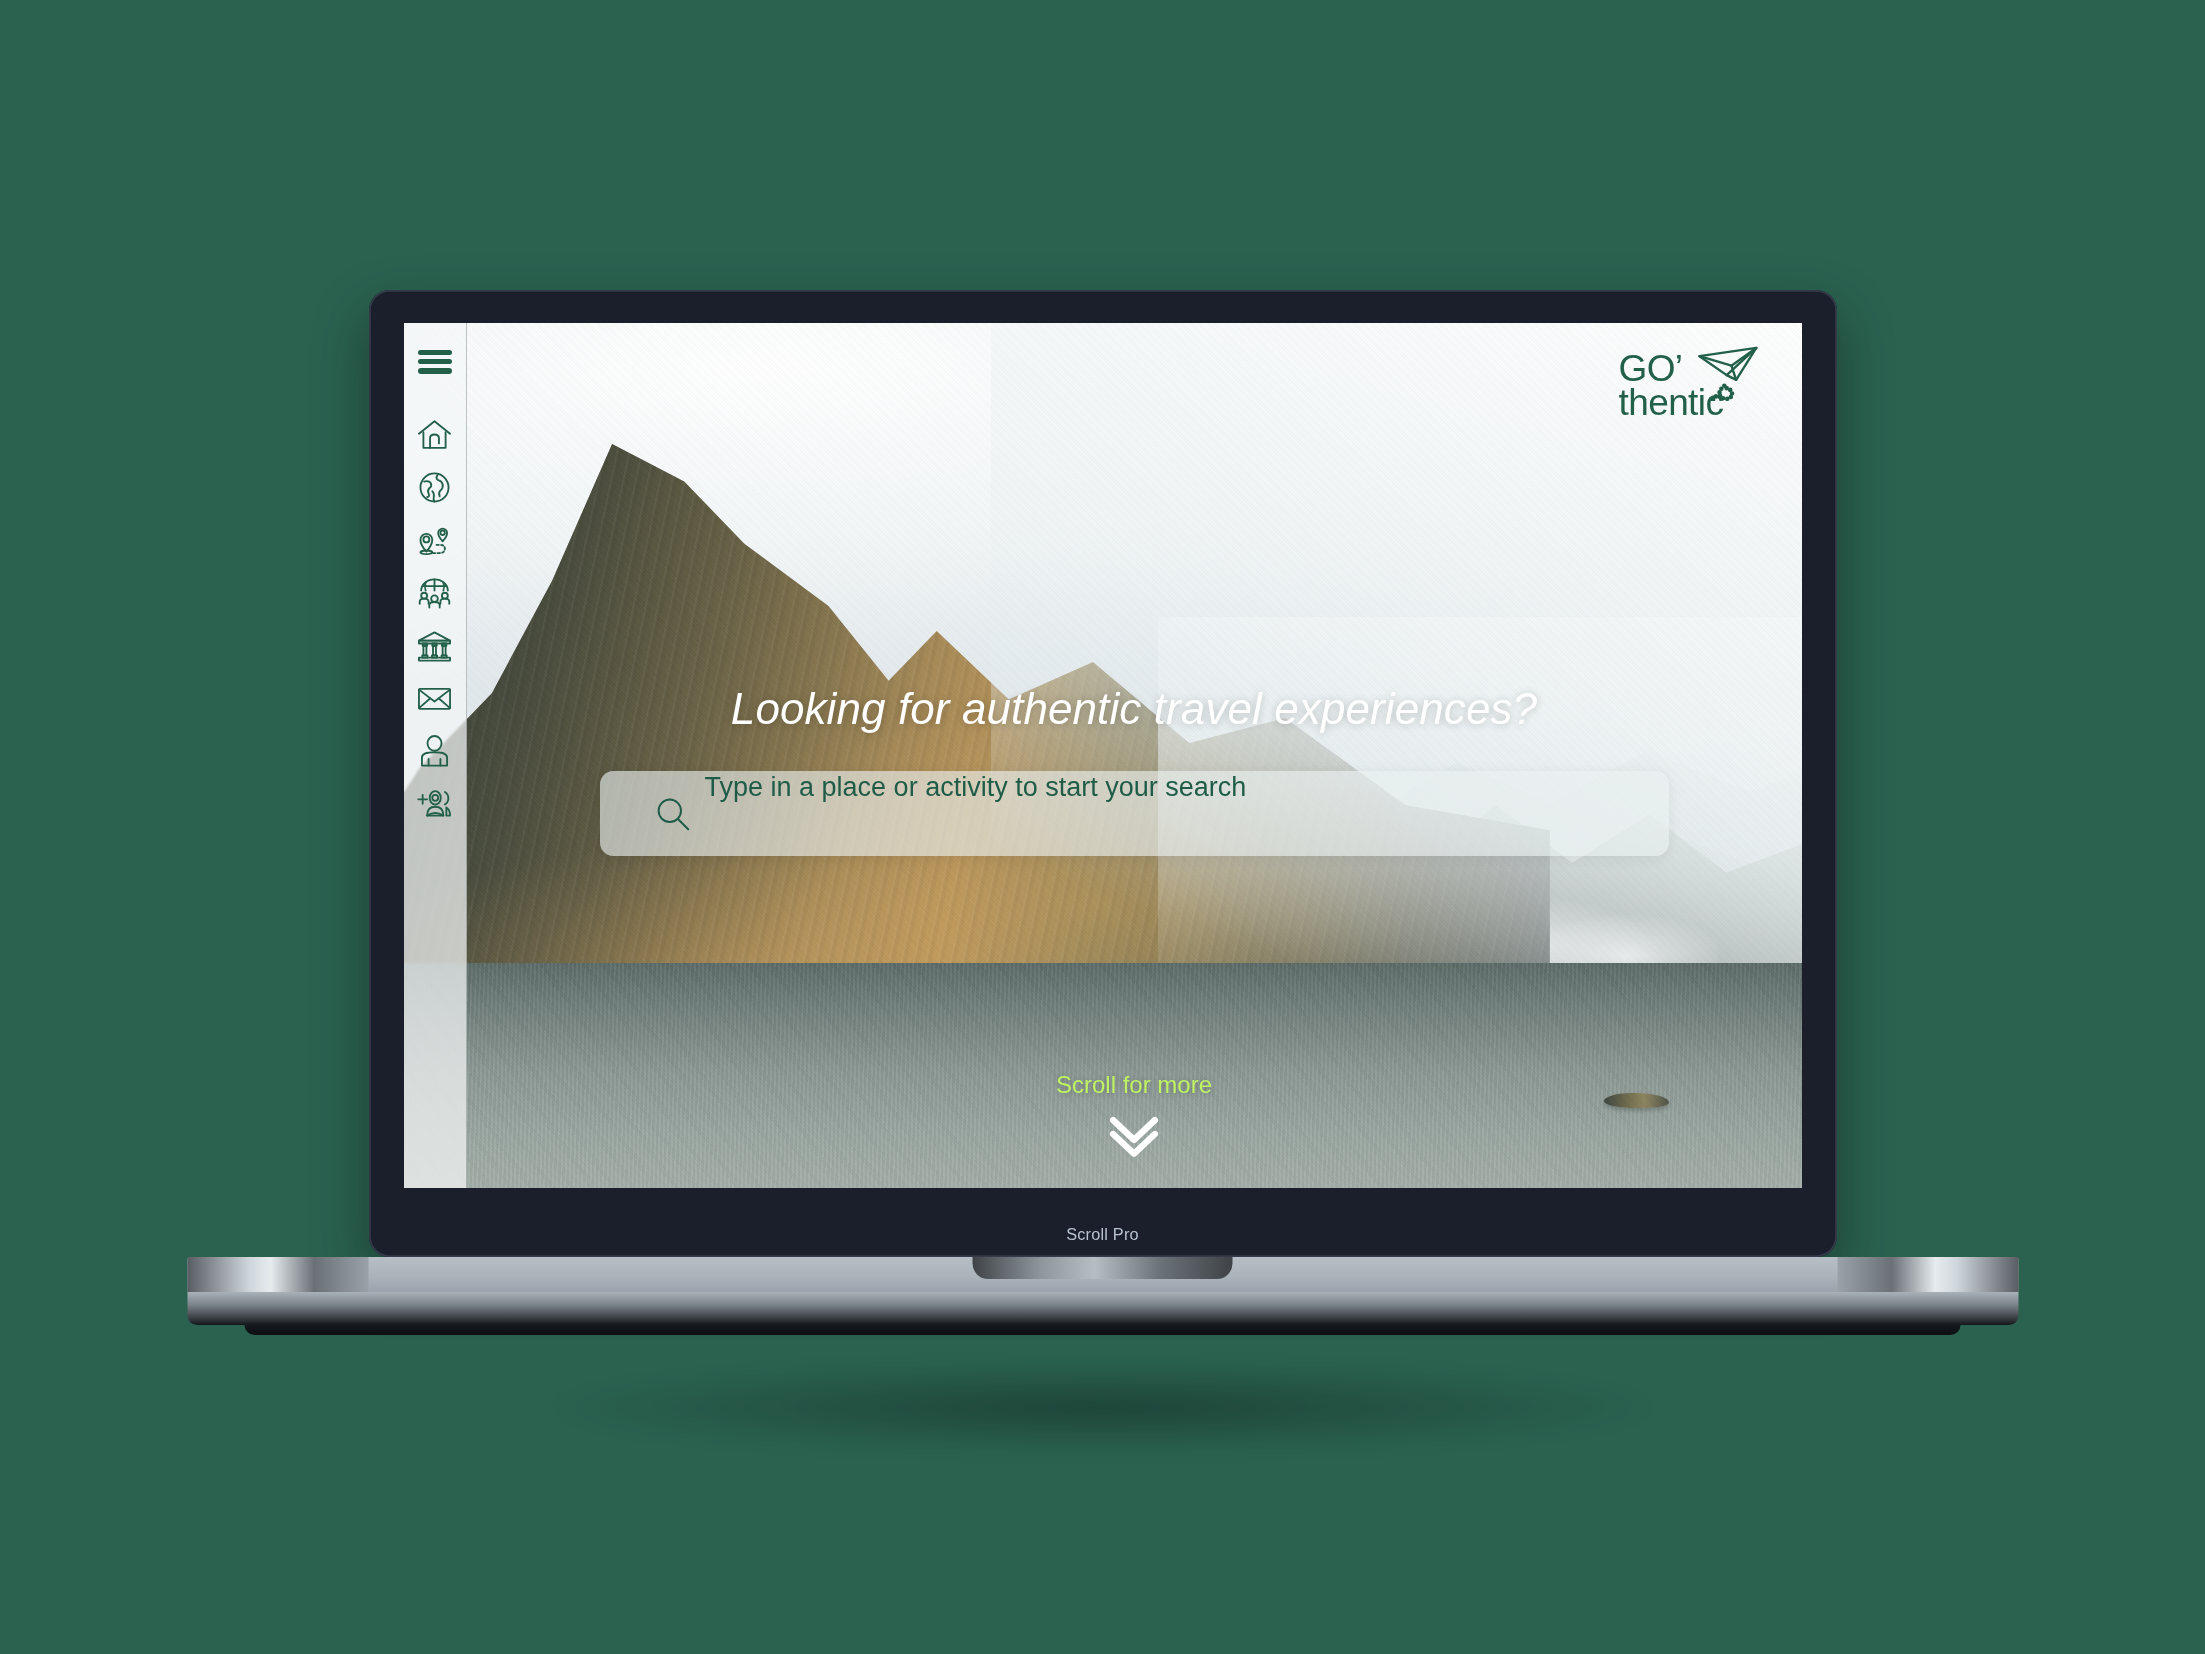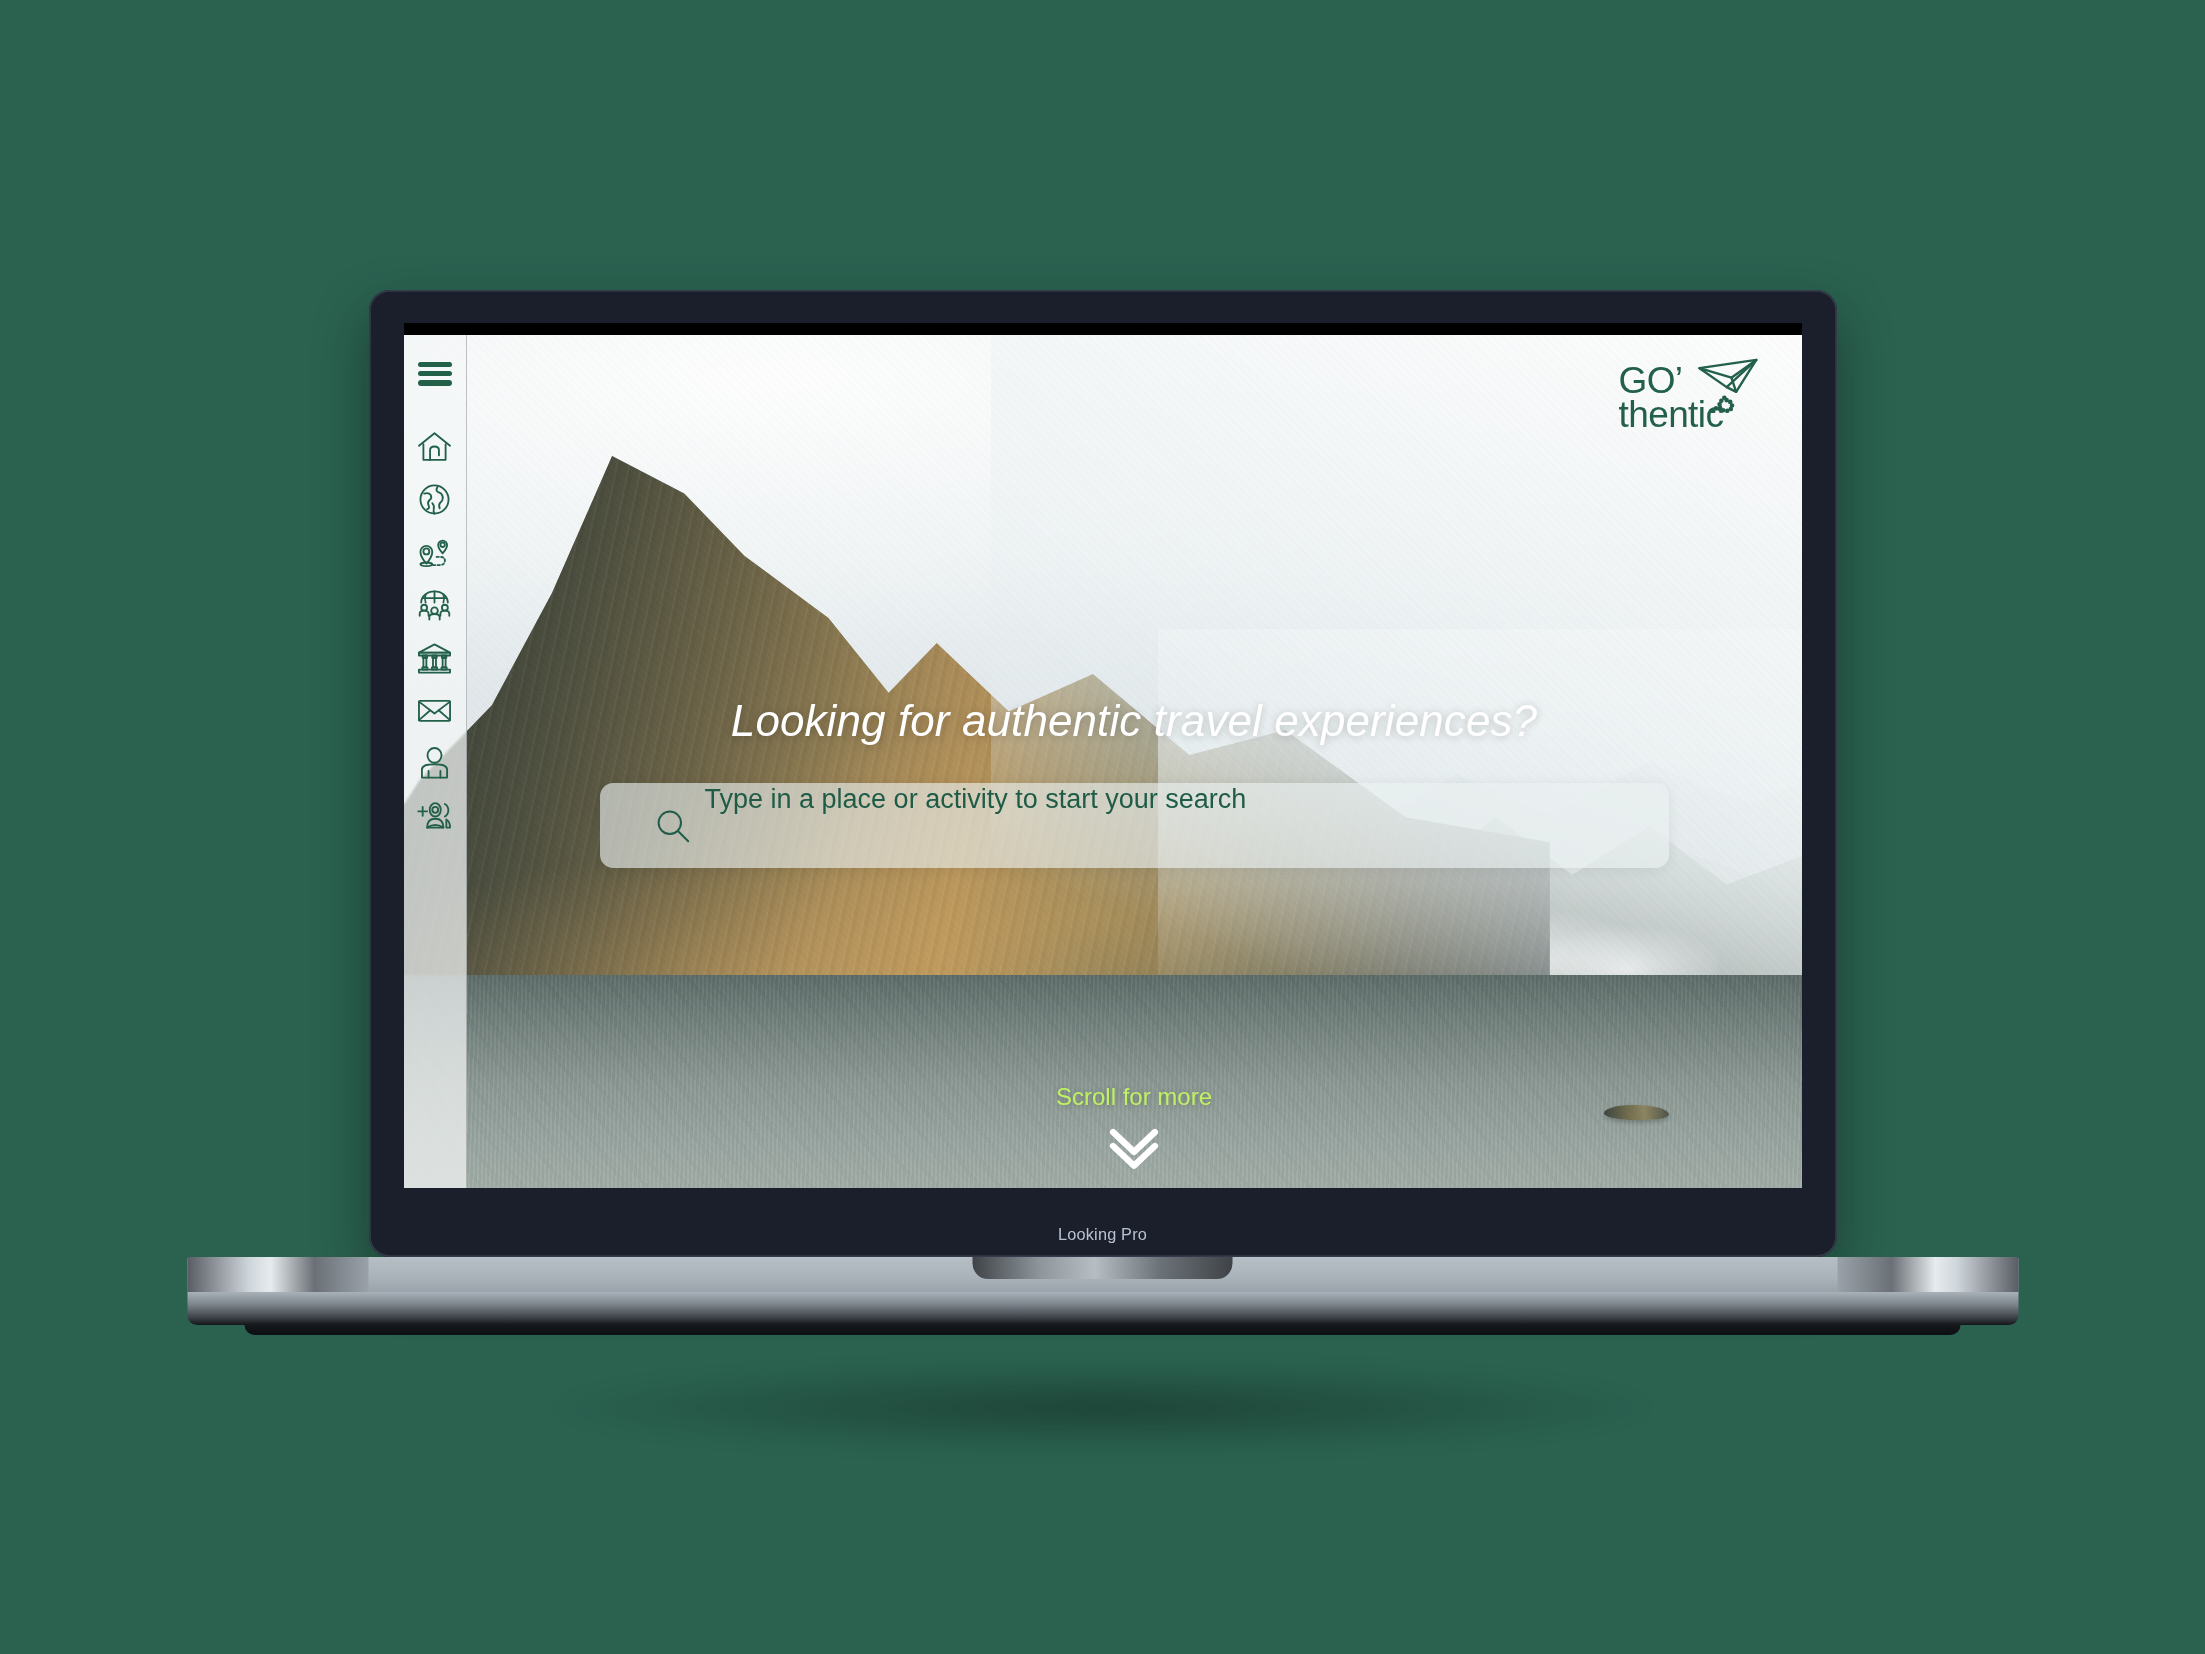--- a/index.html
+++ b/index.html
@@ -42,21 +42,20 @@
     font-size:16.3px;
     letter-spacing:0.2px;
   }
 
   
   #viewport{
     position:absolute;
     left:0;top:0;
     width:1445px;height:865px;
     background:#000;
-    margin-top:12px;
   }
   #page{
     position:absolute;
     left:0;top:0;
     width:1398px;height:865px;
     overflow:hidden;
   }
 
   
   #hero{position:absolute;inset:0;overflow:hidden;background:#E4EAEC;}
@@ -481,21 +480,21 @@
               <svg viewBox="0 0 100 80">
                 <path d="M14 14 L50 48 L86 14"></path>
                 <path d="M14 38 L50 72 L86 38"></path>
               </svg>
             </span>
           </div>
 
         </div>
       </div>
     </div>
-    <div id="bezel-label">Looking Pro</div>
+    <div id="bezel-label">Scroll Pro</div>
   </div>
 
   <div id="base-wrap">
     <div id="base">
       <div id="notch"></div>
     </div>
     <div id="baselip"></div>
     <div id="basefoot"></div>
   </div>
 

